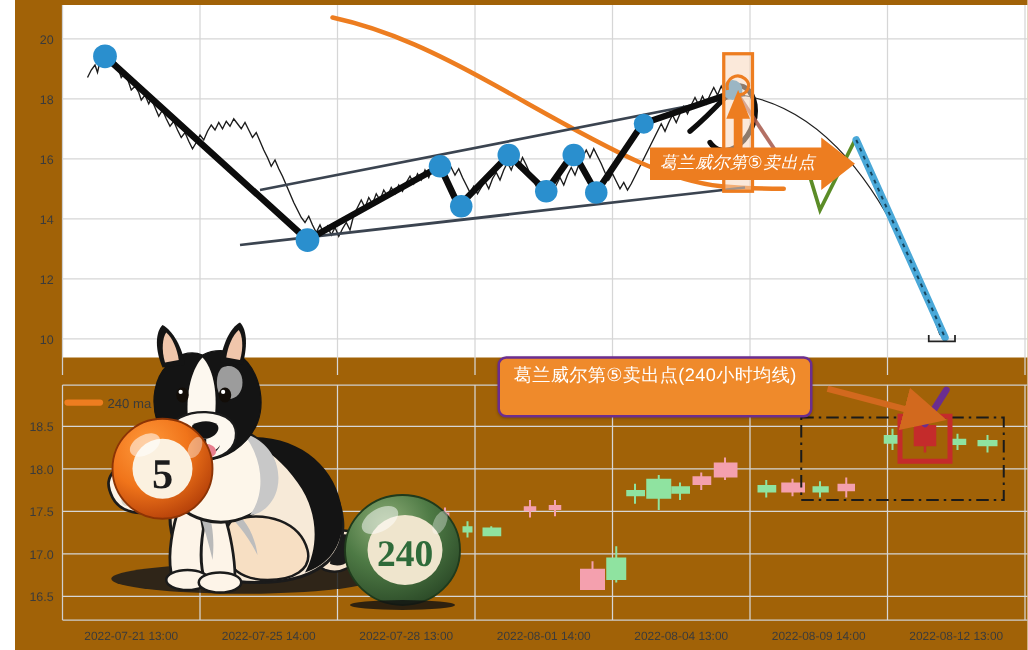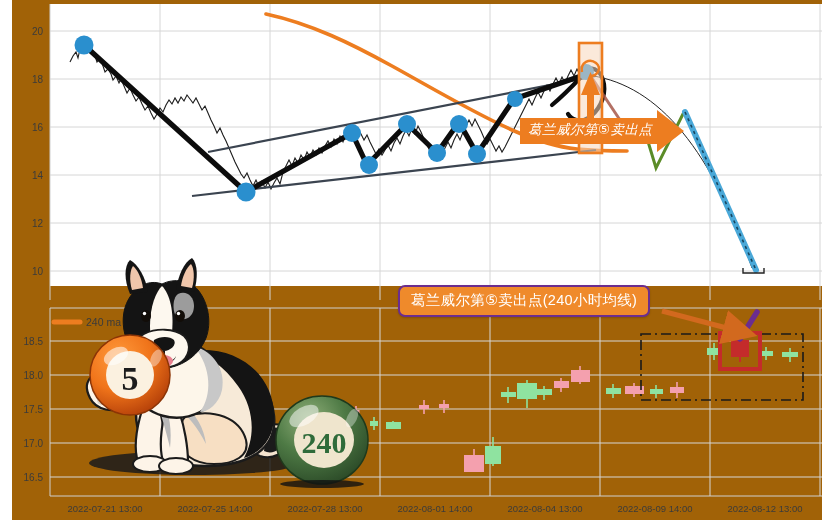--- a/index.html
+++ b/index.html
@@ -32,21 +32,21 @@
   }
   .cn-label-box {
     position: absolute;
     background: #ef8a2b;
     border: 2.5px solid #6b2d8f;
     border-radius: 7px;
     color: #ffffff;
     font-size: 14.5px;
     font-family: "Liberation Sans", "DejaVu Sans", sans-serif;
     white-space: nowrap;
-    padding: 4px 11px 5px 11px;
+    padding: 4px 11px 22px 11px;
     letter-spacing: 0.3px;
     box-shadow: 0 1px 2px rgba(0,0,0,0.18);
   }
 </style>
 </head>
 <body>
 
 <div id="app">
 
   <svg class="layer" viewBox="0 0 822 520">

